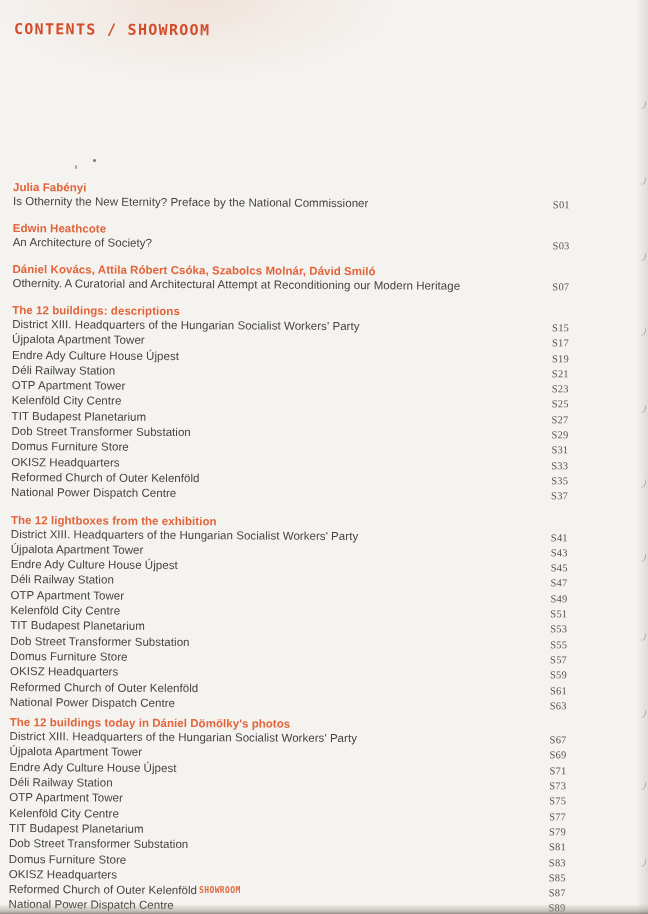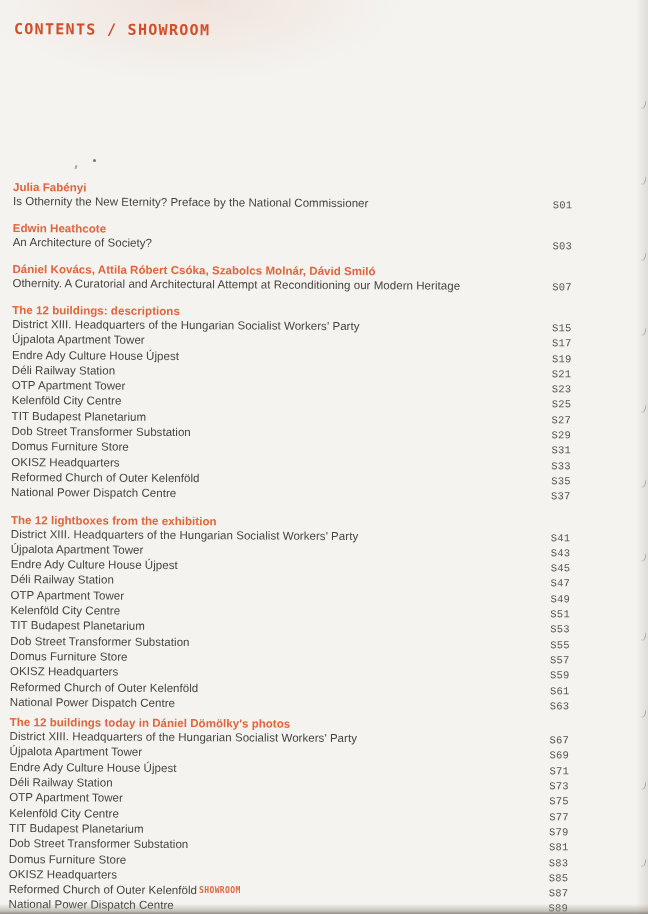--- a/index.html
+++ b/index.html
@@ -29,21 +29,21 @@
     transform:rotate(0.35deg);transform-origin:0 0;}
   .doc-title{
     font-family:"DejaVu Sans Mono", monospace;font-weight:bold;
     font-size:15px;line-height:15px;letter-spacing:1.3px;
     color:#d34d29;white-space:pre;}
   .essays{margin-top:143px;}
   .essay{margin-bottom:13px;}
   .essay-author{color:#e2643a;font-weight:bold;font-size:11.5px;line-height:14px;letter-spacing:.05px;}
   .row{display:flex;align-items:baseline;}
   .entry-title,.toc-label{flex:1;font-size:11.5px;line-height:14px;letter-spacing:.05px;color:#46443f;}
-  .pagenum{flex:0 0 40px;font-family:Liberation Mono, monospace;
+  .pagenum{flex:0 0 40px;font-family:Liberation Serif, serif;
     font-size:10.5px;color:#57554f;letter-spacing:.2px;}
   .section + .section{margin-top:12px;}
   .sections .section:last-child{margin-top:5px;}
   .section-heading{color:#e2643a;font-weight:bold;font-size:11.5px;line-height:14px;letter-spacing:.05px;}
   .toc-row{display:flex;align-items:baseline;line-height:14.3px;}
   .toc-row .toc-label{line-height:14.3px;}
   .footer-label{position:absolute;left:153px;top:886px;
     font-family:"DejaVu Sans Mono", monospace;font-weight:bold;
     font-size:8px;letter-spacing:.4px;color:#df6a43;margin-left:46px;}
 </style>

